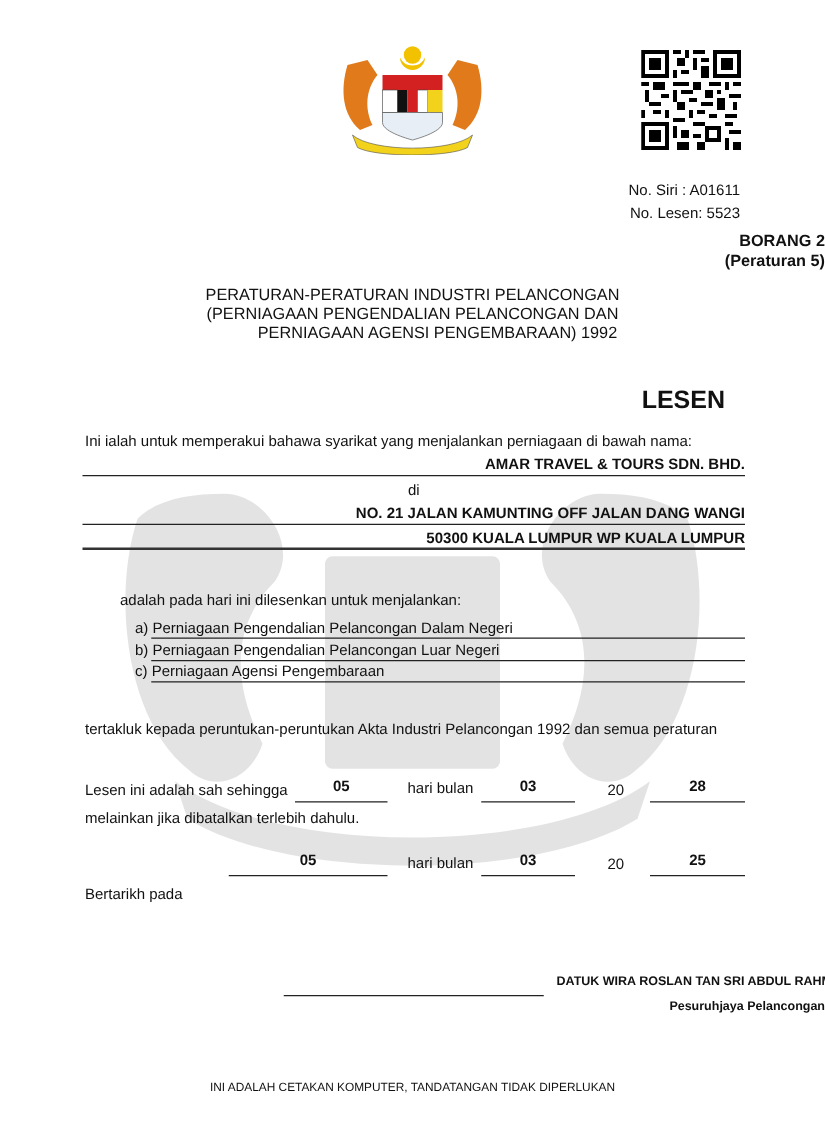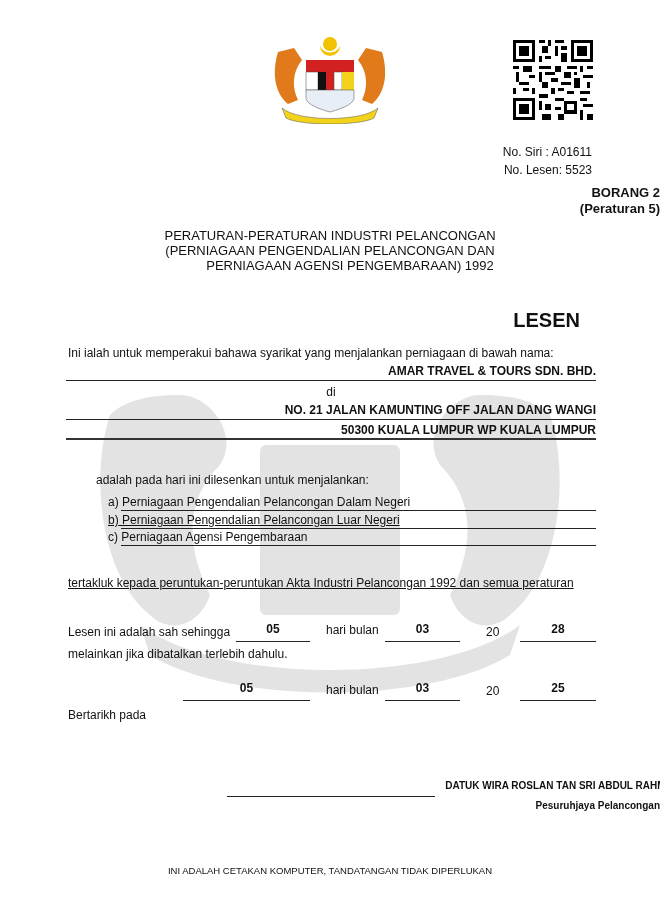--- a/index.html
+++ b/index.html
@@ -90,33 +90,33 @@
 <div class="line2" style="left:66px;width:530px;top:438px;"></div>
 
 <div class="abs t12" style="left:68px;top:473px;margin-left:28px;">adalah pada hari ini dilesenkan untuk menjalankan:</div>
 
 <div class="abs t12" style="left:108px;top:495px;">
   <span>a)</span>
   <span>Perniagaan Pengendalian Pelancongan Dalam Negeri</span>
 </div>
 <div class="line" style="left:121px;width:475px;top:510px;"></div>
 
-<div class="abs t12" style="left:108px;top:513px;text-decoration:underline;">
+<div class="abs t12" style="left:108px;top:513px;">
   <span>b)</span>
   <span>Perniagaan Pengendalian Pelancongan Luar Negeri</span>
 </div>
 <div class="line" style="left:121px;width:475px;top:528px;"></div>
 
 <div class="abs t12" style="left:108px;top:530px;">
   <span>c)</span>
   <span>Perniagaan Agensi Pengembaraan</span>
 </div>
 <div class="line" style="left:121px;width:475px;top:545px;"></div>
 
-<div class="abs t12" style="left:68px;top:574px;line-height:19px;text-decoration:underline;">
+<div class="abs t12" style="left:68px;top:574px;line-height:19px;">
   <div>tertakluk kepada peruntukan-peruntukan Akta Industri Pelancongan 1992 dan semua peraturan</div>
 </div>
 
 <div class="abs t12" style="left:68px;top:625px;">Lesen ini adalah sah sehingga</div>
 <div class="field-val" style="left:236px;width:74px;top:622px;">05</div>
 <div class="line" style="left:236px;width:74px;top:641px;"></div>
 <div class="abs t12" style="left:326px;top:623px;">hari bulan</div>
 <div class="field-val" style="left:385px;width:75px;top:622px;">03</div>
 <div class="line" style="left:385px;width:75px;top:641px;"></div>
 <div class="abs t12" style="left:486px;top:625px;">20</div>

